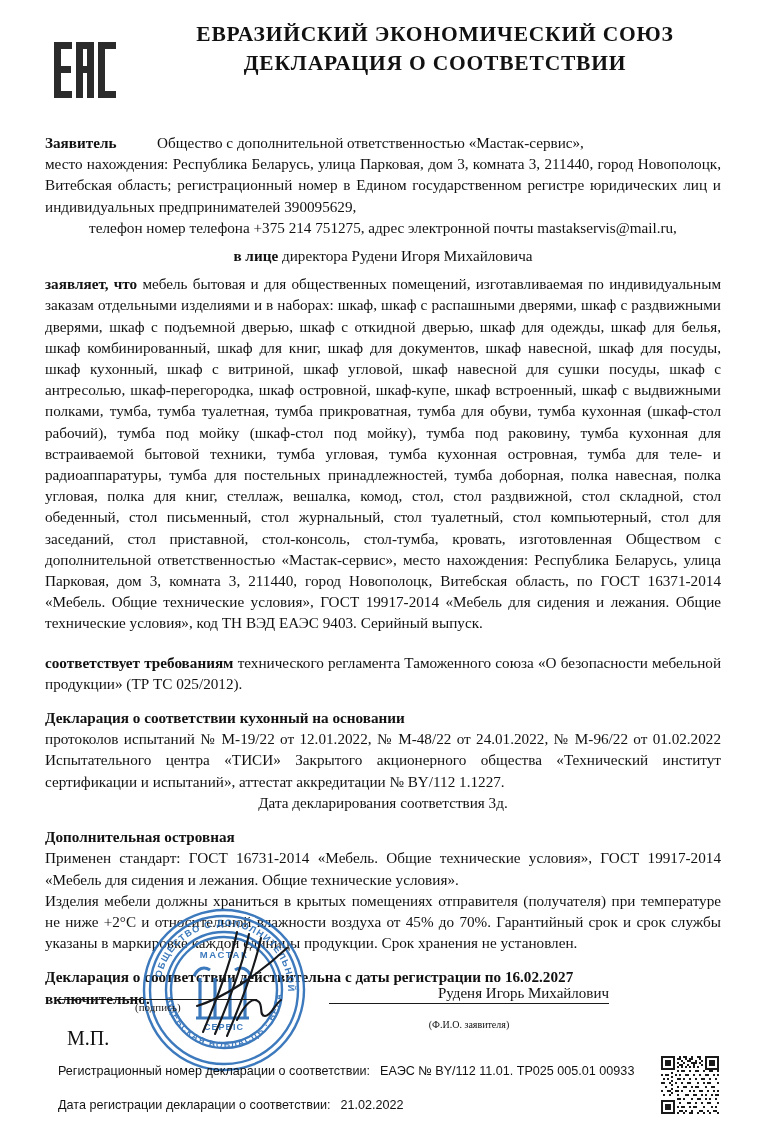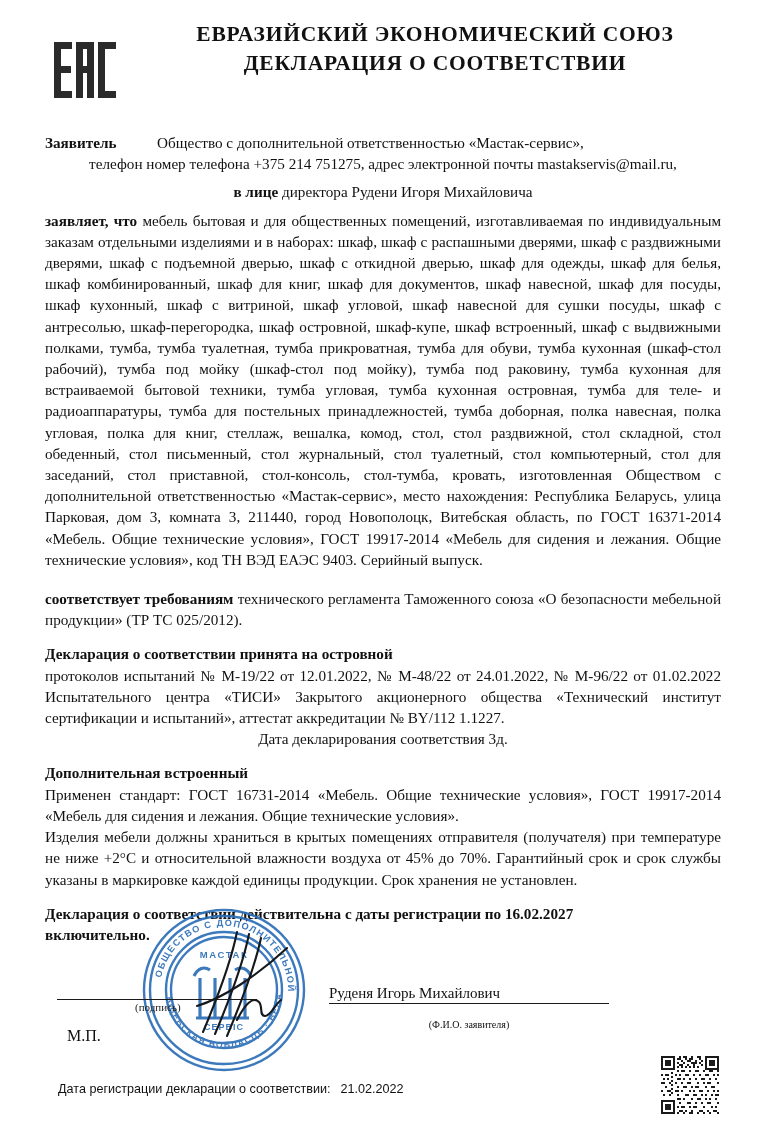--- a/index.html
+++ b/index.html
@@ -99,28 +99,28 @@
     position: absolute;
     left: 90px;
     top: 16px;
     font-size: 11px;
     color: #1a1a1a;
   }
   .mp {
     position: absolute;
     left: 22px;
     top: 42px;
-    font-size: 16px;
+    font-size: 20px;
   }
   .sig-name {
     position: absolute;
     left: 284px;
     top: 0px;
     width: 280px;
-    text-align: left;
+    text-align: right;
     font-size: 15px;
     border-bottom: 1.1px solid #1a1a1a;
     padding-bottom: 1px;
   }
   .sig-name-caption {
     position: absolute;
     left: 284px;
     top: 22px;
     width: 280px;
     text-align: center;
@@ -194,43 +194,44 @@
       <div class="title-line">ЕВРАЗИЙСКИЙ ЭКОНОМИЧЕСКИЙ СОЮЗ</div>
       <div class="title-line">ДЕКЛАРАЦИЯ О СООТВЕТСТВИИ</div>
     </div>
   </div>
 
   <div class="content">
 
     <p>
       <b class="indent-label">Заявитель</b><span>Общество с дополнительной ответственностью «Мастак-сервис»,</span>
     </p>
+    <p>место нахождения: Республика Беларусь, улица Парковая, дом 3, комната 3, 211440, город Новополоцк, Витебская область; регистрационный номер в Едином государственном регистре юридических лиц и индивидуальных предпринимателей 390095629,</p>
     <p class="nojust">телефон номер телефона +375 214 751275, адрес электронной почты mastakservis@mail.ru,</p>
 
     <div class="gap-sm"></div>
 
     <p class="nojust"><b>в лице</b><span> директора Рудени Игоря Михайловича</span></p>
 
     <div class="gap-sm"></div>
 
     <p><b>заявляет, что</b><span> мебель бытовая и для общественных помещений, изготавливаемая по индивидуальным заказам отдельными изделиями и в наборах: шкаф, шкаф с распашными дверями, шкаф с раздвижными дверями, шкаф с подъемной дверью, шкаф с откидной дверью, шкаф для одежды, шкаф для белья, шкаф комбинированный, шкаф для книг, шкаф для документов, шкаф навесной, шкаф для посуды, шкаф кухонный, шкаф с витриной, шкаф угловой, шкаф навесной для сушки посуды, шкаф с антресолью, шкаф-перегородка, шкаф островной, шкаф-купе, шкаф встроенный, шкаф с выдвижными полками, тумба, тумба туалетная, тумба прикроватная, тумба для обуви, тумба кухонная (шкаф-стол рабочий), тумба под мойку (шкаф-стол под мойку), тумба под раковину, тумба кухонная для встраиваемой бытовой техники, тумба угловая, тумба кухонная островная, тумба для теле- и радиоаппаратуры, тумба для постельных принадлежностей, тумба доборная, полка навесная, полка угловая, полка для книг, стеллаж, вешалка, комод, стол, стол раздвижной, стол складной, стол обеденный, стол письменный, стол журнальный, стол туалетный, стол компьютерный, стол для заседаний, стол приставной, стол-консоль, стол-тумба, кровать, изготовленная Обществом с дополнительной ответственностью «Мастак-сервис», место нахождения: Республика Беларусь, улица Парковая, дом 3, комната 3, 211440, город Новополоцк, Витебская область, по ГОСТ 16371-2014 «Мебель. Общие технические условия», ГОСТ 19917-2014 «Мебель для сидения и лежания. Общие технические условия», код ТН ВЭД ЕАЭС 9403. Серийный выпуск.</span></p>
 
     <div class="gap-lg"></div>
 
     <p><b>соответствует требованиям</b><span> технического регламента Таможенного союза «О безопасности мебельной продукции» (ТР ТС 025/2012).</span></p>
 
     <div class="gap-md"></div>
 
-    <div class="heading">Декларация о соответствии принята на островной</div>
+    <div class="heading">Декларация о соответствии кухонный на основании</div>
     <p>протоколов испытаний № М-19/22 от 12.01.2022, № М-48/22 от 24.01.2022, № М-96/22 от 01.02.2022 Испытательного центра «ТИСИ» Закрытого акционерного общества «Технический институт сертификации и испытаний», аттестат аккредитации № BY/112 1.1227.</p>
     <p class="nojust">Дата декларирования соответствия 3д.</p>
 
     <div class="gap-md"></div>
 
-    <div class="heading">Дополнительная встроенный</div>
+    <div class="heading">Дополнительная островная</div>
     <p>Применен стандарт: ГОСТ 16731-2014 «Мебель. Общие технические условия», ГОСТ 19917-2014 «Мебель для сидения и лежания. Общие технические условия».</p>
     <p>Изделия мебели должны храниться в крытых помещениях отправителя (получателя) при температуре не ниже +2°С и относительной влажности воздуха от 45% до 70%. Гарантийный срок и срок службы указаны в маркировке каждой единицы продукции. Срок хранения не установлен.</p>
 
     <div class="gap-md"></div>
 
     <p>
       <b>Декларация о соответствии действительна с даты регистрации по </b><b>16.02.2027</b><br><b>включительно.</b>
     </p>
   </div>
 
@@ -278,20 +279,23 @@
 
   <div class="sig-block">
     <div class="sig-line"></div>
     <div class="sig-caption">(подпись)</div>
     <div class="mp">М.П.</div>
     <div class="sig-name">Руденя Игорь Михайлович</div>
     <div class="sig-name-caption">(Ф.И.О. заявителя)</div>
   </div>
 
   <div class="reg-footer">
+    <div class="reg-row">
+      <span>Регистрационный номер декларации о соответствии:</span><span class="val">ЕАЭС № BY/112 11.01. ТР025 005.01 00933</span>
+    </div>
     <div class="reg-gap"></div>
     <div class="reg-row">
       <span>Дата регистрации декларации о соответствии:</span><span class="val">21.02.2022</span>
     </div>
   </div>
 
   <div class="qr">
     <svg viewBox="0 0 31 31" width="62" height="62" shape-rendering="crispEdges" aria-hidden="true">
       <rect width="31" height="31" fill="#ffffff"></rect>
       <g fill="#1a1a1a">

